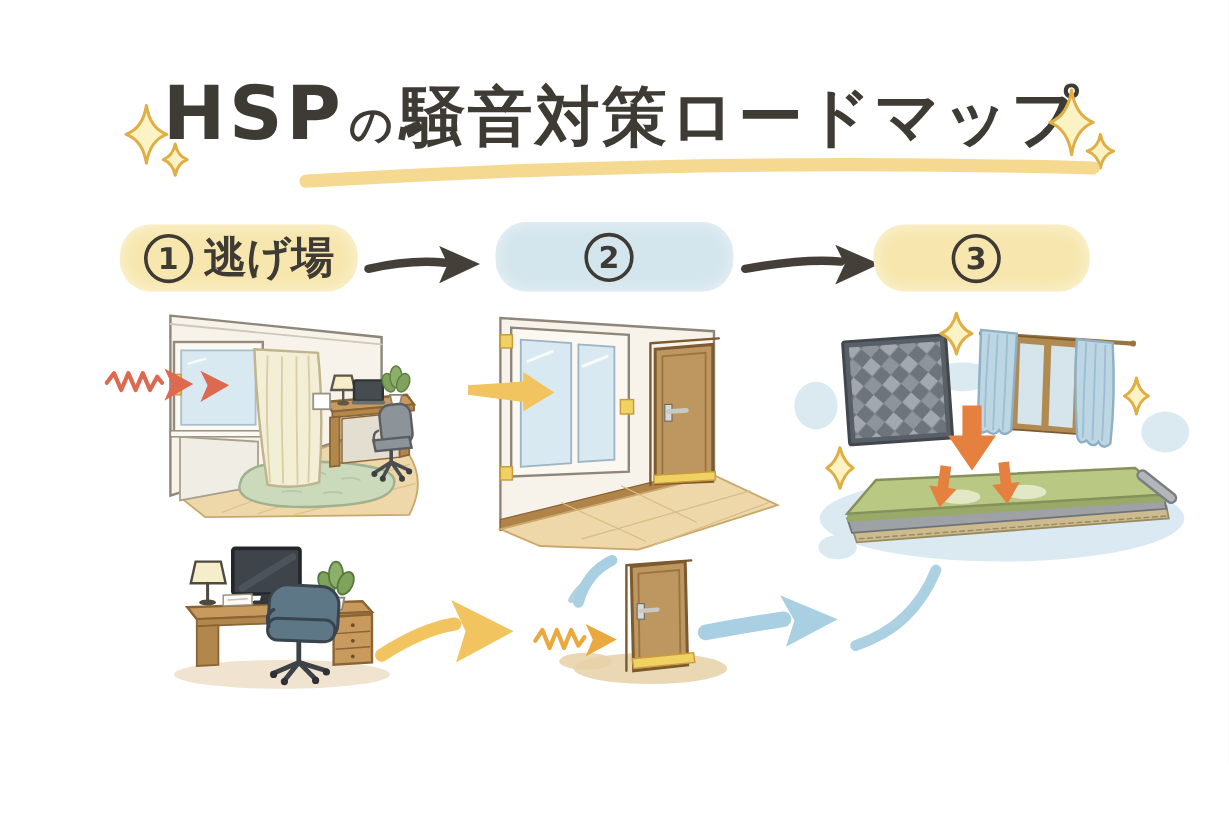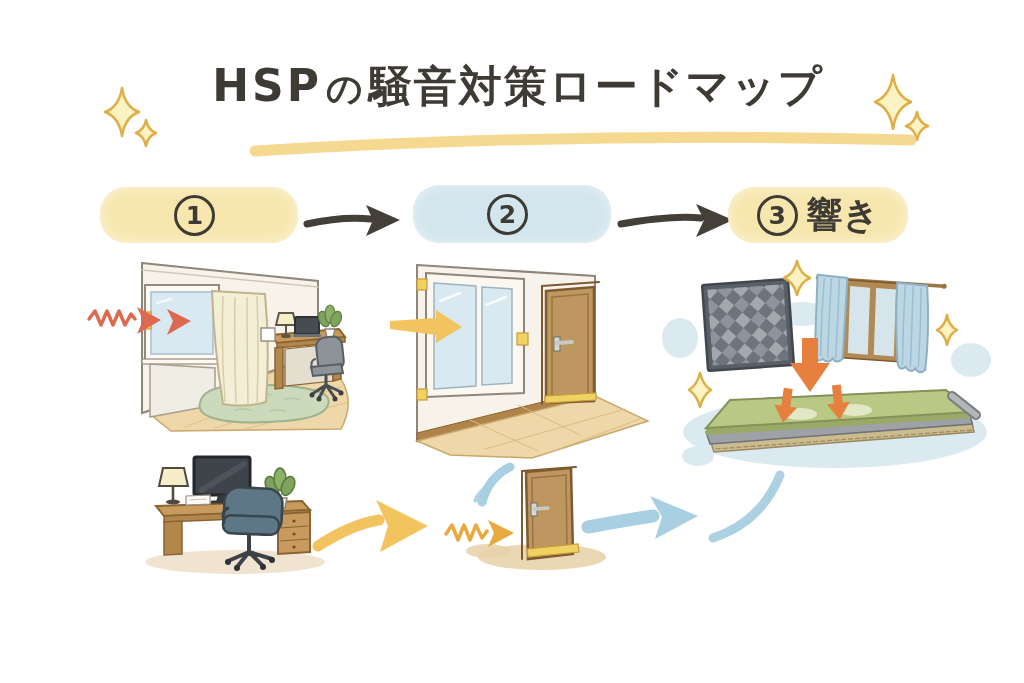--- a/index.html
+++ b/index.html
@@ -7,23 +7,23 @@
     position:relative;width:1024px;height:683px;margin:0 auto;
     background:var(--bg,#fff);overflow:hidden;
     font-family:"DejaVu Sans",sans-serif;color:var(--ink,#3e3a34);
   }
   .abs{position:absolute;}
   
   .title{
     position:absolute;top:58px;left:0;width:100%;text-align:center;
     font-weight:bold;letter-spacing:2px;color:var(--ink);white-space:nowrap;
   }
-  .title .t-prefix{font-size:44px;letter-spacing:3px;margin-left:12px;}
+  .title .t-prefix{font-size:62px;letter-spacing:3px;margin-left:12px;}
   .title .t-particle{font-size:36px;padding:0 4px;}
-  .title .t-main{font-size:43px;text-align:right;}
+  .title .t-main{font-size:54px;text-align:right;}
   
   .badge{
     position:absolute;display:flex;align-items:center;justify-content:center;
     border-radius:26px;font-weight:bold;font-size:36px;color:var(--ink);
     box-shadow:inset 0 0 14px rgba(255,255,255,.55);
   }
   .badge .num{
     display:inline-flex;align-items:center;justify-content:center;
     width:35px;height:35px;border:3px solid var(--ink);border-radius:50%;
     font-size:25px;margin-right:9px;line-height:1;flex:0 0 auto;
@@ -65,39 +65,39 @@
     <path class="f-spark" d="M28,7 Q31,28 46,34 Q31,40 28,61 Q25,40 10,34 Q25,28 28,7 Z"></path>
     <path class="f-spark" d="M52,44 Q54,55 63,58 Q54,61 52,72 Q50,61 41,58 Q50,55 52,44 Z"></path>
   </svg>
 
   <svg class="abs" style="left:245px;top:129px;" width="680" height="30" viewBox="0 0 680 30">
     <path class="ln" d="M10,22 Q340,2 666,11" style="stroke:var(--swoosh);stroke-width:11;" opacity=".95"></path>
   </svg>
 
   <div class="badge badge-yellow" style="left:100px;top:187px;width:198px;height:56px;">
     <span class="num">1</span>
+    <span>逃げ場</span>
   </div>
 
   <svg class="abs" style="left:303px;top:203px;" width="100" height="36" viewBox="0 0 100 36">
     <path class="ln" d="M4,21 Q40,13 68,16" style="stroke:var(--arrow-dark);stroke-width:7;"></path>
     <polygon points="63,2 97,17 63,33 70,17" style="fill:var(--arrow-dark);"></polygon>
   </svg>
 
   <div class="badge badge-blue" style="left:413px;top:185px;width:198px;height:58px;">
     <span class="num">2</span>
   </div>
 
   <svg class="abs" style="left:617px;top:201px;" width="120" height="40" viewBox="0 0 120 40">
     <path class="ln" d="M4,23 Q55,14 84,17" style="stroke:var(--arrow-dark);stroke-width:7;"></path>
     <polygon points="79,3 116,19 79,36 87,19" style="fill:var(--arrow-dark);"></polygon>
   </svg>
 
   <div class="badge badge-yellow" style="left:728px;top:187px;width:180px;height:56px;">
     <span class="num">3</span>
-    <span>響き</span>
   </div>
 
   <svg class="abs" style="left:85px;top:255px;" width="300" height="180" viewBox="0 0 300 180">
 
     <g>
       <path class="f-wall" d="M57,8 L233,26 L233,101 L57,158 Z"></path>
       <path class="ln" d="M57,15 L233,32" style="stroke:#cfc8b8;stroke-width:1.5;"></path>
     </g>
 
     <g>

